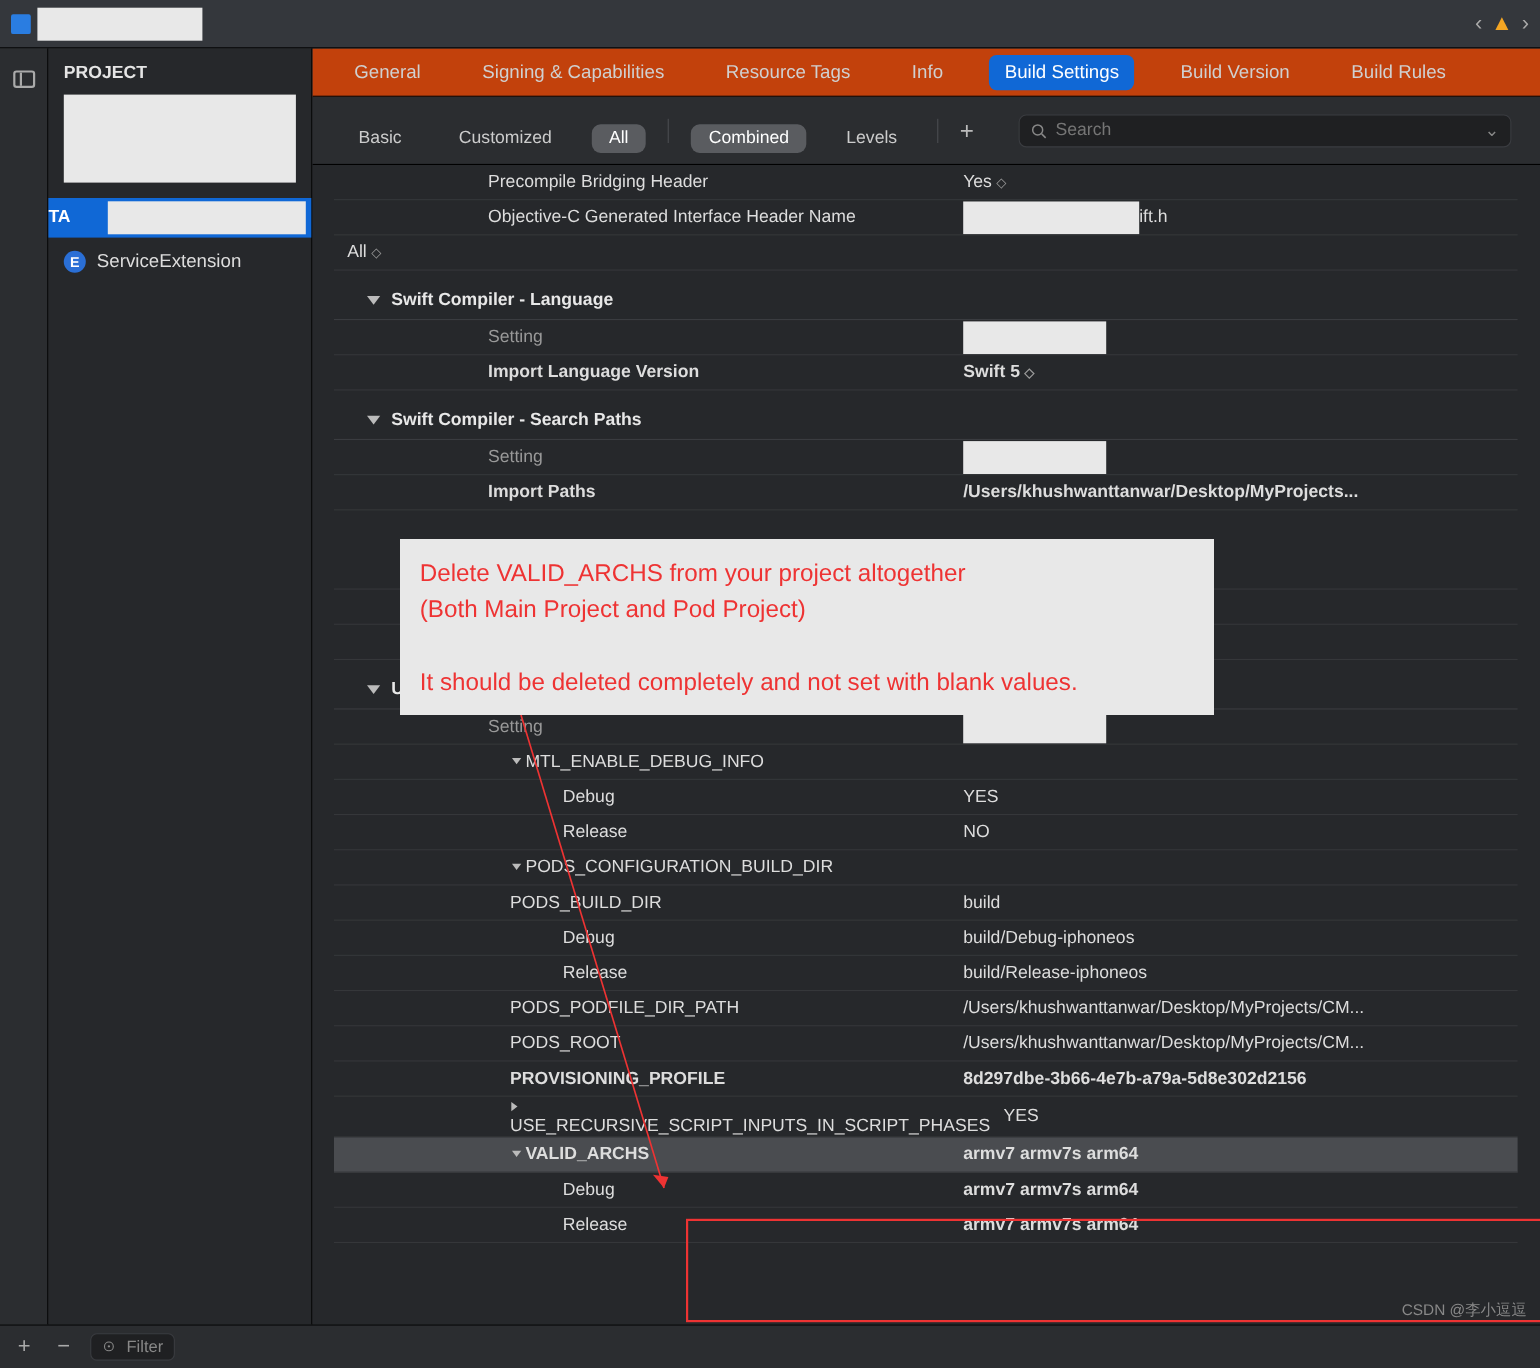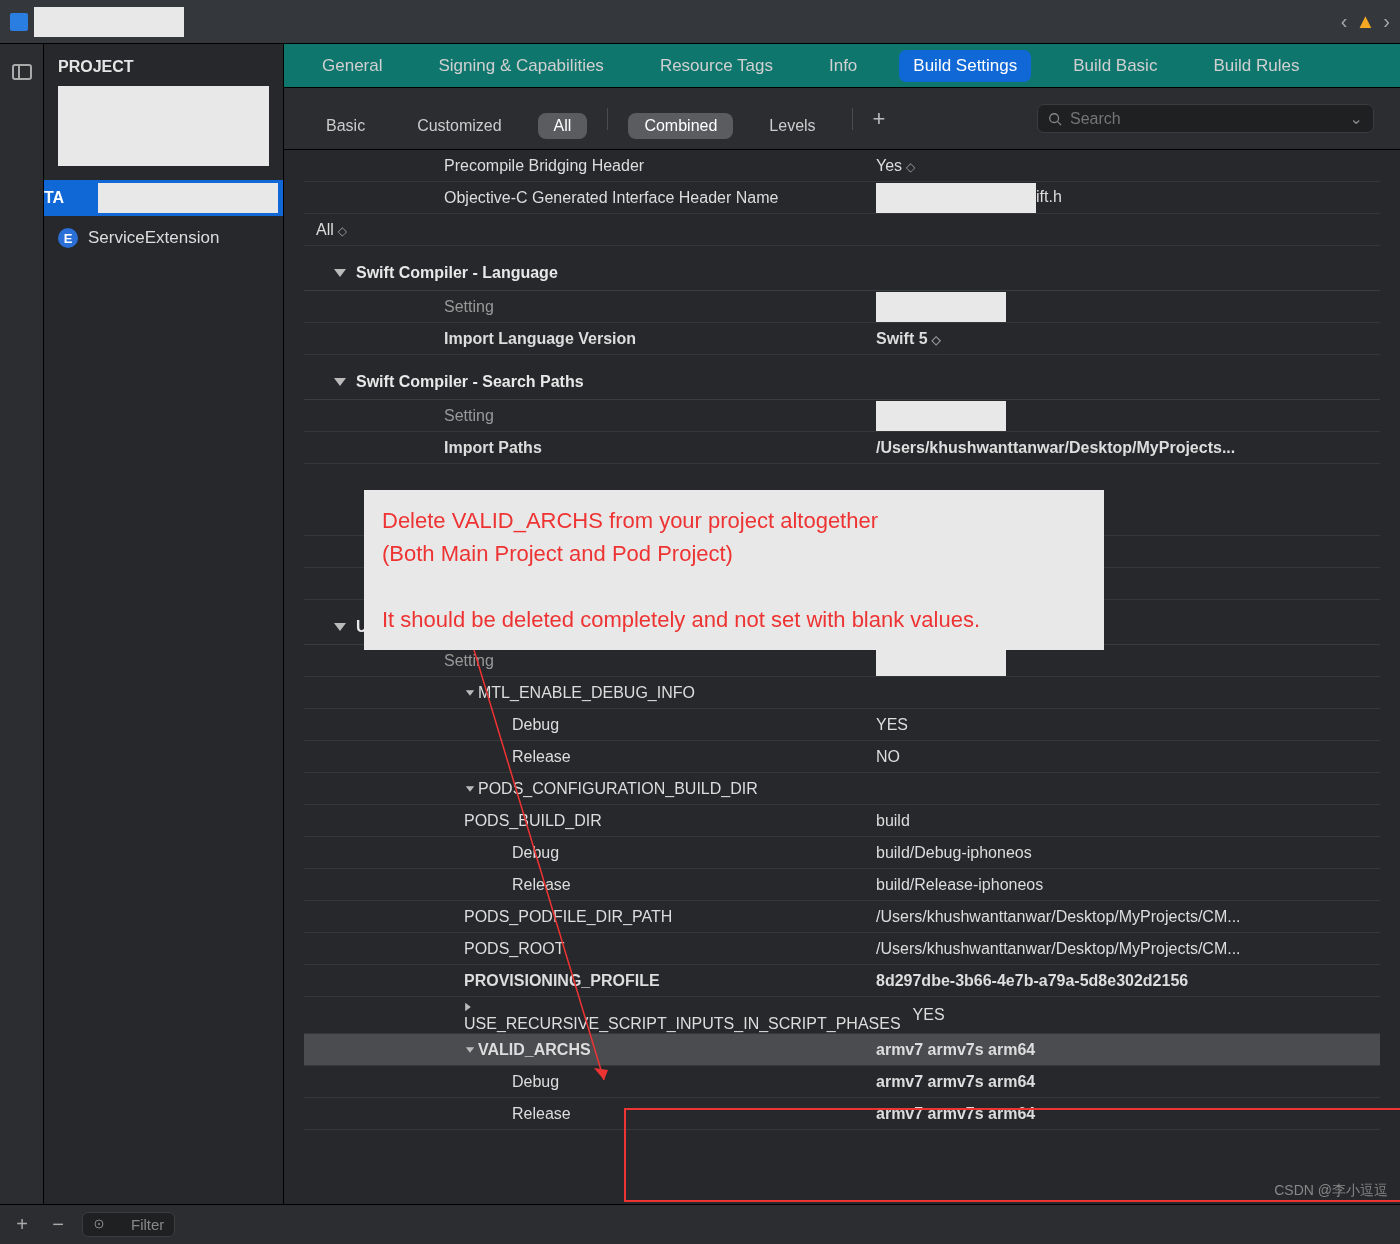--- a/index.html
+++ b/index.html
@@ -14,29 +14,29 @@
 .leftbar-icon { width:20px; height:16px; border:2px solid #aaa; border-radius:3px; position:relative; }
 .leftbar-icon::before{content:"";position:absolute;left:4px;top:0;bottom:0;width:2px;background:#aaa;}
 .sidebar { width:240px; background:#26282b; border-right:1px solid #000; }
 .sidebar .hdr { padding:14px 14px 10px; color:#e5e5e5; font-weight:600; font-size:16px; }
 .sidebar .box { margin:0 14px 14px; height:80px; background:#e8e8e8; }
 .sidebar .sel { background:#1068d6; height:36px; display:flex; align-items:center; padding-left:14px; color:#fff; font-weight:600; }
 .sidebar .sel .box2 { width:180px; height:30px; background:#e8e8e8; }
 .sidebar .row { display:flex; align-items:center; padding:12px 14px; gap:10px; color:#ddd; font-size:17px;}
 .e-badge { width:20px; height:20px; border-radius:50%; background:#2a6fd6; color:#fff; font-weight:700; font-size:13px; display:flex; align-items:center; justify-content:center; }
 .content { flex:1; display:flex; flex-direction:column; background:#26282b; overflow:hidden;}
-.tabs { display:flex; align-items:center; gap:28px; padding:0 24px; height:44px; border-bottom:1px solid #000; background:#0f766e;}
+.tabs { display:flex; align-items:center; gap:28px; padding:0 24px; height:44px; border-bottom:1px solid #000; background:#c2410c;}
 .tab { color:#d0d0d0; font-size:17px; padding:6px 14px; border-radius:7px; cursor:pointer; }
 .tab.active { background:#1068d6; color:#fff; }
 .filterbar { display:flex; align-items:center; gap:20px; padding:10px 26px; border-bottom:1px solid #000; background:#2b2d30; }
 .pill { padding:4px 16px; border-radius:8px; color:#ccc; font-size:16px; cursor:pointer;margin-top:15px;}
 .pill.active { background:#5a5c60; color:#fff; }
 .vsep { width:1px; height:22px; background:#4a4c50; }
 .plus { color:#bbb; font-size:22px; cursor:pointer; }
-.search { margin-left:auto; display:flex; align-items:center; background:#1f2022; border:1px solid #3a3c40; border-radius:7px; padding:4px 10px; width:337px; }
+.search { margin-left:auto; display:flex; align-items:center; background:#1f2022; border:1px solid #3a3c40; border-radius:7px; padding:4px 10px; width:448px; }
 .search svg { margin-right:8px; }
 .search input { background:transparent; border:none; outline:none; color:#ccc; font-size:16px; width:100%; }
 .settings { flex:1; overflow:auto; padding-bottom:10px; font-size:16px; position:relative;}
 .section { padding:0 20px; }
 .sec-title { display:flex; align-items:center; gap:6px; font-weight:700; color:#e8e8e8; padding:18px 0 8px 30px; border-bottom:1px solid #3a3c40;}
 .tri { display:inline-block; width:0; height:0; border-left:6px solid transparent; border-right:6px solid transparent; border-top:8px solid #bbb; margin-right:4px;}
 .tri.right { border-top:6px solid transparent; border-bottom:6px solid transparent; border-left:8px solid #bbb; border-right:none;}
 .srow { display:flex; border-bottom:1px solid #35373a; min-height:32px; align-items:center; }
 .srow .label { flex:0 0 560px; padding-left:140px; color:#ddd; }
 .srow .label.lv2 { padding-left:160px; }
@@ -47,21 +47,21 @@
 .srow .val .mask { display:inline-block; width:160px; height:30px; background:#e8e8e8; vertical-align:middle;}
 .srow .val .mask2 { display:inline-block; width:130px; height:30px; background:#e8e8e8; vertical-align:middle;}
 .italic { color:#9a9a9a; font-style:italic; }
 .chev { font-size:12px; color:#9a9a9a; margin-left:4px; }
 .srow.highlight { background:#4a4c50; }
 .redbox { position:absolute; border:2px solid #e33; pointer-events:none; }
 .annot { position:absolute; background:#e8e8e8; color:#e33; font-size:22px; line-height:1.5; padding:14px 18px; width:740px; }
 .arrow-svg { position:absolute; pointer-events:none; }
 .bottombar { height:40px; background:#2b2d30; border-top:1px solid #000; display:flex; align-items:center; padding:0 10px; gap:12px;}
 .bottombar .btn { color:#aaa; font-size:20px; cursor:pointer; width:24px; text-align:center;}
-.bottombar .filter { display:flex; align-items:center; gap:24px; border:1px solid #3a3c40; border-radius:6px; padding:3px 10px; color:#888; font-size:15px; background:#1f2022;}
+.bottombar .filter { display:flex; align-items:center; gap:8px; border:1px solid #3a3c40; border-radius:6px; padding:3px 10px; color:#888; font-size:15px; background:#1f2022;}
 .watermark { position:absolute; right:12px; bottom:44px; color:#888; font-size:14px; }
 </style>
 </head>
 <body>
 
 <div class="topbar">
   <div class="icon-doc"></div>
   <div class="title-box"></div>
   <div class="right">
     <span>‹</span>
@@ -88,21 +88,21 @@
     </div>
   </div>
 
   <div class="content">
     <div class="tabs">
       <span class="tab">General</span>
       <span class="tab">Signing &amp; Capabilities</span>
       <span class="tab">Resource Tags</span>
       <span class="tab">Info</span>
       <span class="tab active">Build Settings</span>
-      <span class="tab">Build Basic</span>
+      <span class="tab">Build Version</span>
       <span class="tab">Build Rules</span>
     </div>
 
     <div class="filterbar">
       <span class="pill">Basic</span>
       <span class="pill">Customized</span>
       <span class="pill active">All</span>
       <span class="vsep"></span>
       <span class="pill active">Combined</span>
       <span class="pill">Levels</span>

